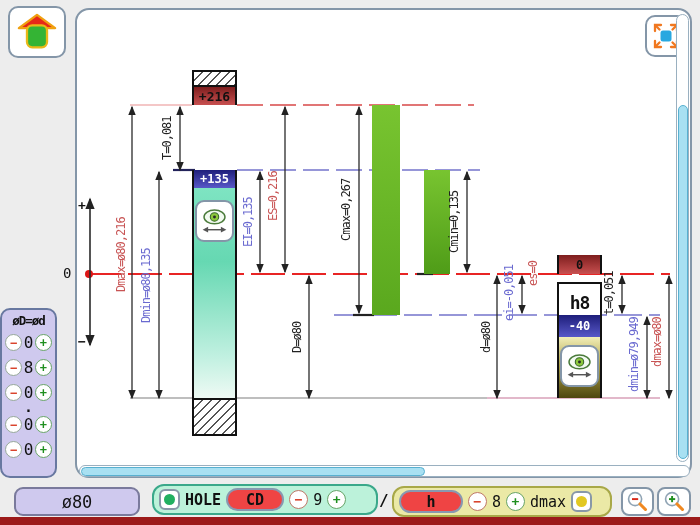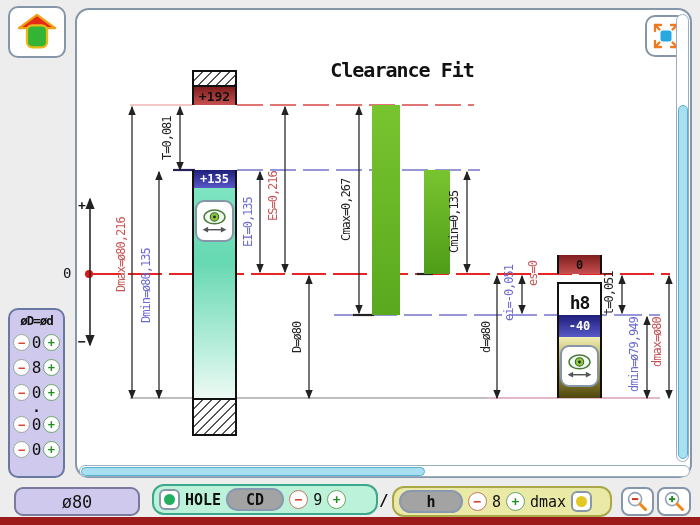--- a/index.html
+++ b/index.html
@@ -27,31 +27,31 @@
   .fill-teal{background:linear-gradient(#7ee4c2,#66d8b2 35%,#c0f0e0 80%,#eefaf4);}
   .fill-olive{background:linear-gradient(#f2eeb8,#b0a448 45%,#4e460f);}
   .greenbar{position:absolute;background:linear-gradient(#78c430,#5aa81e);}
   
   .eyebtn{position:absolute;width:39px;height:42px;background:#fff;border:2px solid #8496a8;border-radius:9px;
           box-sizing:border-box;display:flex;align-items:center;justify-content:center;cursor:pointer;}
   
   .sbtrack{position:absolute;background:#fff;border:1.5px solid #9ab0c0;border-radius:7px;box-sizing:border-box;}
   .sbthumb{position:absolute;background:#a8e0f2;border:1.5px solid #58b0d0;border-radius:6px;box-sizing:border-box;}
   
-  #sizepanel{left:8px;top:308px;width:57px;height:170px;background:#cfc9ee;border:2px solid #6878a0;border-radius:10px;box-sizing:border-box;padding:2px 2px 0 2px;}
+  #sizepanel{left:0;top:308px;width:57px;height:170px;background:#cfc9ee;border:2px solid #6878a0;border-radius:10px;box-sizing:border-box;padding:2px 2px 0 2px;}
   #sizepanel .hdr{font-size:12.5px;font-weight:bold;color:#111;text-align:center;height:18px;line-height:18px;letter-spacing:-1px;}
   .steprow{display:flex;align-items:center;justify-content:space-between;height:25px;padding:0 1px;}
   .dotrow{height:7px;line-height:5px;text-align:center;font-size:14px;font-weight:bold;color:#111;}
   .cbtn{width:17px;height:17px;border-radius:50%;background:#fff;box-sizing:border-box;display:flex;align-items:center;justify-content:center;
         font-size:12px;font-weight:bold;cursor:pointer;line-height:1;}
   .cbtn.minus{border:1.5px solid #96a89a;color:#d83c24;}
   .cbtn.plus{border:1.5px solid #68a468;color:#1f8f1f;}
   .stepdigit{font-size:16px;color:#111;}
   
-  .pill{background:#a3a3a3;border:2px solid #8898b0;border-radius:12px;box-sizing:border-box;display:flex;align-items:center;justify-content:center;
+  .pill{background:#ef4444;border:2px solid #8898b0;border-radius:12px;box-sizing:border-box;display:flex;align-items:center;justify-content:center;
         font-size:15px;font-weight:bold;color:#111;}
   .radio{width:21px;height:21px;background:#fff;border:2px solid #8898a8;border-radius:6px;box-sizing:border-box;
          display:flex;align-items:center;justify-content:center;cursor:pointer;}
   .radio .dotg{width:11px;height:11px;border-radius:50%;background:#22b060;}
   .radio .doty{width:11px;height:11px;border-radius:50%;background:#e2c822;}
   .grouppanel{position:absolute;display:flex;align-items:center;gap:5px;border-radius:12px;box-sizing:border-box;padding:0 5px;height:31px;}
   #holegroup{left:152px;top:484px;width:226px;background:#bcf2da;border:2px solid #3aa88a;}
   #shaftgroup{left:392px;top:486px;width:220px;background:#ebe9a6;border:2px solid #a8a848;}
   .cbtn.big{width:19px;height:19px;font-size:13px;}
   .cbtn.big.minus{border:1.5px solid #c07868;}
@@ -122,31 +122,30 @@
         <path d="M390,162 V262"></path> 
         <path d="M420,266 V388"></path>
       <path d="M445,266 V303"></path> 
         <path d="M545,266 V303"></path> 
         <path d="M570,307 V388"></path>
       <path d="M592,266 V388"></path>
       <path d="M13,189 V335" stroke-width="1.6"></path>
     </g>
   </svg>
 
-  <div id="title" class="abs">Clearance Fit</div>
 
   <div class="abs" style="left:1px;top:188px;font-size:13px;font-weight:bold;color:#111;">+</div>
   <div class="abs" style="left:-14px;top:255px;font-size:14px;color:#111;">0</div>
   <div class="abs" style="left:1px;top:324px;font-size:13px;font-weight:bold;color:#111;">−</div>
 
   <div class="greenbar" style="left:295px;top:95px;width:28px;height:210px;"></div>
   <div class="greenbar" style="left:347px;top:160px;width:26px;height:104px;background:linear-gradient(#78c430,#4f9c18);"></div>
 
   <div class="colseg hatch" style="top:60px;height:17px;"></div>
-  <div class="colseg devband-red" style="top:77px;height:18px;">+192</div>
+  <div class="colseg devband-red" style="top:77px;height:18px;">+216</div>
   <div class="colseg devband-blue" style="top:160px;height:18px;">+135</div>
   <div class="colseg fill-teal" style="top:178px;height:210px;"></div>
   <div class="colseg hatch" style="top:388px;height:38px;"></div>
   <div class="eyebtn" style="left:118px;top:190px;">
     <span style="display:flex;">
       <svg width="31" height="33" viewBox="0 0 34 36">
         <ellipse cx="17" cy="13" rx="11.5" ry="7.5" fill="#f2faf0" stroke="#4a7a3a" stroke-width="1.6"></ellipse>
         <circle cx="17" cy="13" r="4.6" fill="#8cc83c" stroke="#3a6a2a" stroke-width="1.2"></circle>
         <circle cx="17" cy="13" r="1.6" fill="#2a2a2a"></circle>
         <line x1="9" y1="27" x2="25" y2="27" stroke="#555" stroke-width="1.6"></line>

